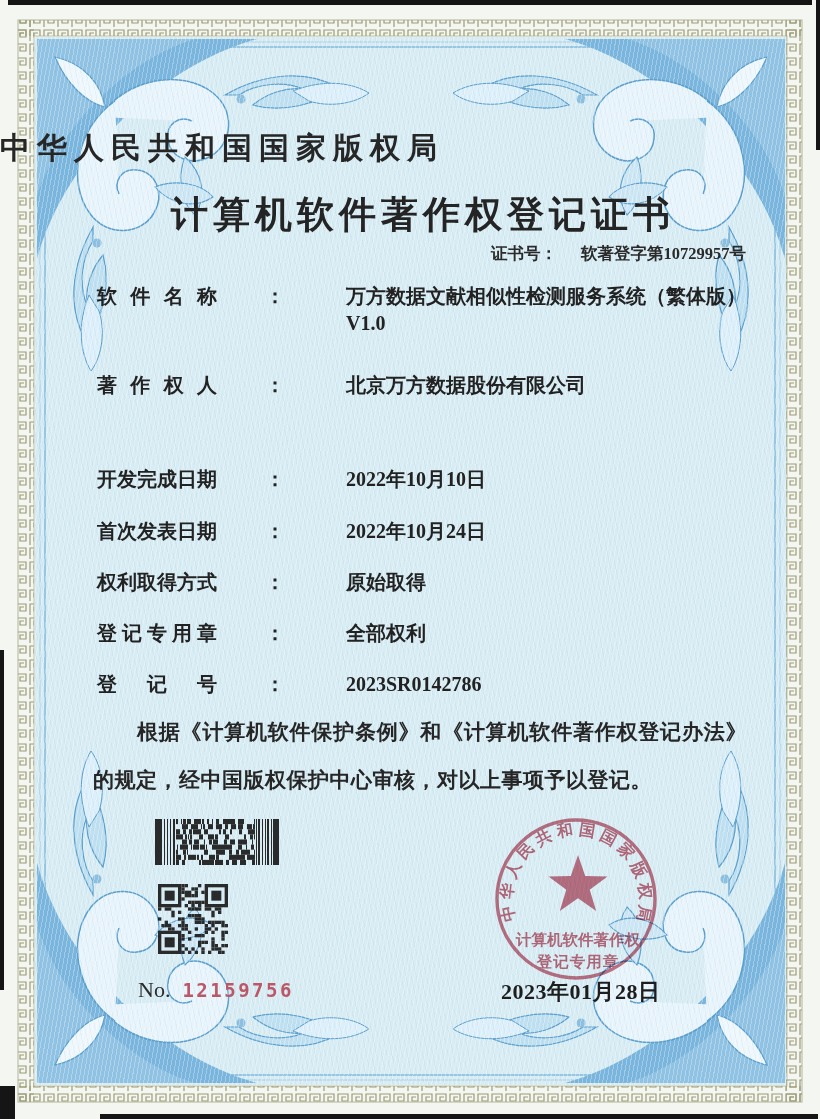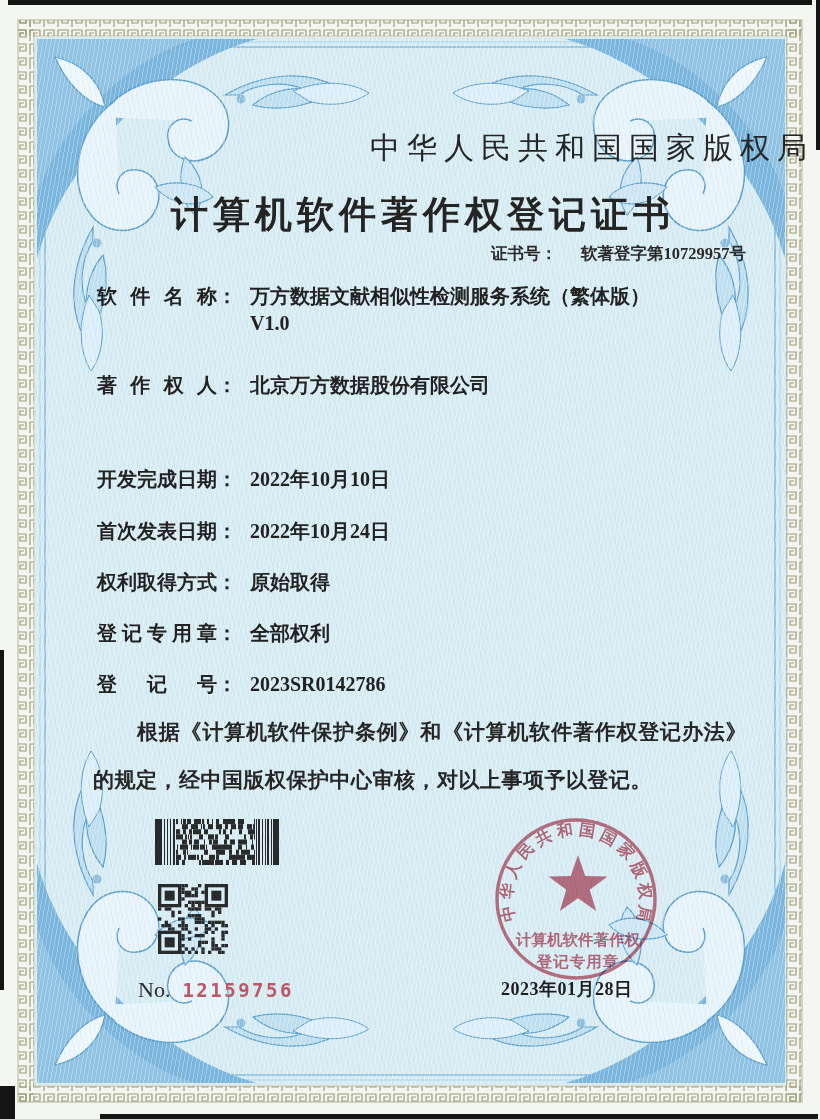--- a/index.html
+++ b/index.html
@@ -33,54 +33,54 @@
   .emboss .ring2{
     position:absolute;left:12px;top:12px;width:20px;height:20px;border-radius:50%;
     border:2px solid rgba(156,190,208,.4);
   }
   .emboss .etext{
     position:absolute;left:0;right:0;bottom:6px;text-align:center;
     font-family:"Liberation Sans","DejaVu Sans",sans-serif;
     font-size:12px;font-weight:700;letter-spacing:3px;color:rgba(146,182,200,.55);
   }
   .issuer{
-    position:absolute;left:0;right:6px;top:128px;text-align:right;
-    font-size:30px;font-weight:400;letter-spacing:7px;color:#262626;
+    position:absolute;left:0;right:6px;top:128px;text-align:left;
+    font-size:30px;font-weight:700;letter-spacing:7px;color:#262626;
   }
   .cert-title{
     position:absolute;left:0;right:6px;top:190px;text-align:center;
     font-size:37px;font-weight:800;letter-spacing:5px;color:#242424;padding-left:32px;
   }
   .certno{
     position:absolute;right:74px;top:243px;font-size:16.5px;font-weight:700;color:#2a2a2a;
   }
   .certno .cv{margin-left:24px;}
   .row{position:absolute;left:97px;display:flex;align-items:flex-start;
-    font-size:20px;font-weight:700;color:#222;}
+    font-size:20px;font-weight:700;color:#222;gap:48px;}
   .row .lab{display:inline-block;width:120px;text-align:justify;text-align-last:justify;}
   .row .colon{display:inline-block;}
   .row .val{margin-left:13px;line-height:27px;}
   .statement{
     position:absolute;left:93px;top:708px;width:654px;margin:0;
     font-size:21px;font-weight:600;line-height:48px;color:#262626;
     text-align:justify;text-indent:44px;letter-spacing:.5px;
   }
   .barcode{position:absolute;left:155px;top:819px;width:125px;height:46px;opacity:.92;}
   .qrcode{position:absolute;left:158px;top:884px;width:70px;height:70px;opacity:.92;}
   .serial{position:absolute;left:138px;top:977px;font-size:22px;color:#2c2c2c;}
   .serial .num{
     font-family:"DejaVu Sans Mono","Liberation Mono",monospace;
     font-size:19px;font-weight:600;letter-spacing:2.5px;color:#bc5767;margin-left:12px;margin-top:16px;
   }
   .seal{position:absolute;left:490px;top:812px;width:172px;height:172px;
     mix-blend-mode:multiply;opacity:.88;}
   .seal text{font-family:"Liberation Serif","DejaVu Serif",serif;font-weight:700;}
   .sline1{font-size:15.5px;}
   .sline2{font-size:15.5px;letter-spacing:1px;}
-  .issue-date{position:absolute;left:501px;top:977px;font-size:18px;font-weight:700;color:#1d1d1d;letter-spacing:.5px;}
+  .issue-date{position:absolute;left:501px;top:977px;font-size:22px;font-weight:700;color:#1d1d1d;letter-spacing:.5px;}
   .art{position:absolute;background:#151515;}
 </style>
 </head>
 <body>
 
 <div class="page">
 
   <svg class="frame" viewBox="0 0 820 1119" xmlns="http://www.w3.org/2000/svg">
     <defs>
       <pattern id="meander" width="14" height="14" patternUnits="userSpaceOnUse">

